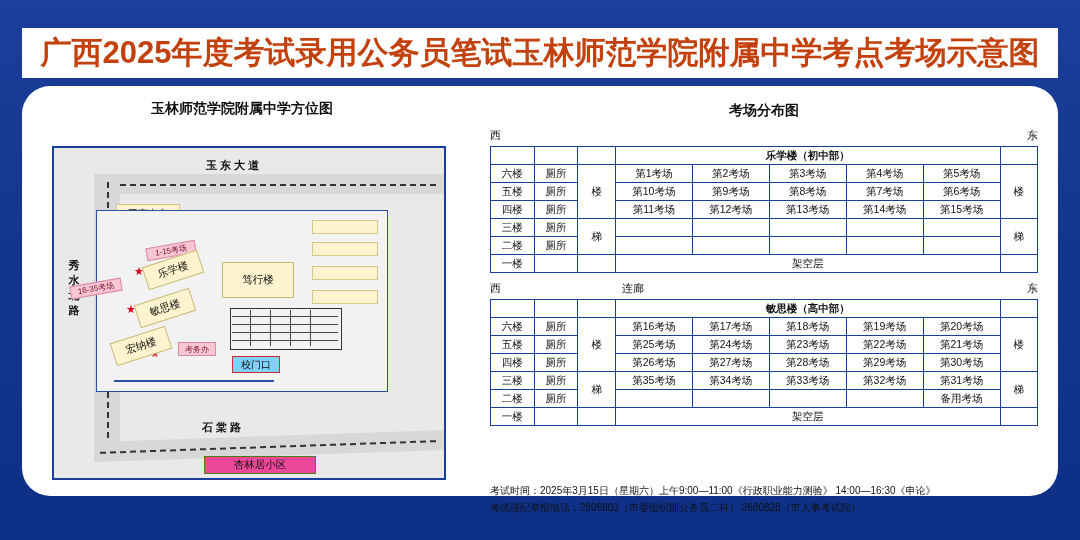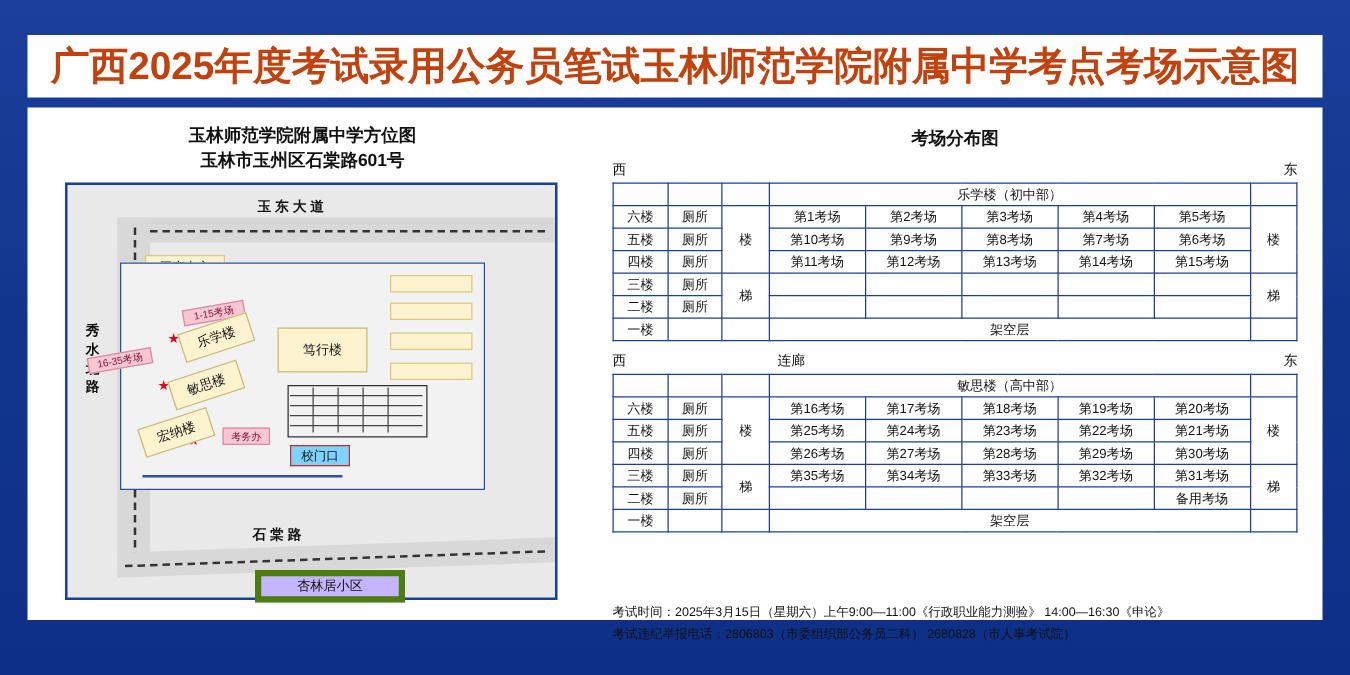--- a/index.html
+++ b/index.html
@@ -34,20 +34,21 @@
     color: #c2410c;
     letter-spacing: 0px;
     white-space: nowrap;
     font-family: "Liberation Sans", sans-serif;
   }
   .content {
     position: absolute;
     left: 22px; top: 86px;
     width: 1036px; height: 410px;
     background: #ffffff;
+    border-radius: 28px;
   }
 
   
   .left-panel {
     position: absolute;
     left: 0; top: 0;
     width: 440px; height: 410px;
   }
   .map-heading {
     text-align: center;
@@ -157,22 +158,22 @@
     height: 0;
     border-top: 1px solid #444;
   }
   .track-vline {
     position: absolute;
     width: 0;
     border-left: 1px solid #444;
   }
   .pink-strip {
     position: absolute;
-    background: #c4b5fd;
-    border: 5px solid #4d7c0f;
+    background: #ec4899;
+    border: 1px solid #4d7c0f;
     font-size: 10.5px;
     color: #111;
     display: flex;
     align-items: center;
     justify-content: center;
   }
 
   
   .right-panel {
     position: absolute;
@@ -206,21 +207,21 @@
     border: 1px solid #1a3f9b;
     height: 17px;
     text-align: center;
     padding: 0 2px;
     white-space: nowrap;
   }
   td.floor { width: 40px; }
   td.wc { width: 40px; }
   td.stair { width: 34px; }
   td.room { width: 74px; }
-  td.sec-title { font-weight: normal; }
+  td.sec-title { font-weight: bold; }
   .notes {
     position: absolute;
     left: 20px; bottom: 14px;
     font-size: 10px;
     color: #111;
     line-height: 17px;
   }
 </style>
 </head>
 <body>
@@ -229,21 +230,20 @@
 
   <div class="title-bar">
     <div class="title-text">广西2025年度考试录用公务员笔试玉林师范学院附属中学考点考场示意图</div>
   </div>
 
   <div class="content">
 
     <div class="left-panel">
       <div class="map-heading">
         <div>玉林师范学院附属中学方位图</div>
-        <div>玉林市玉州区石棠路601号</div>
       </div>
 
       <div class="map-box">
 
         <div class="road-h" style="left:40px; top:26px; width:350px; height:20px;"></div>
         <div class="dashline-h" style="left:46px; top:36px; width:336px;"></div>
         <div class="road-label" style="left:110px; top:10px;margin-left:42px;">玉 东 大 道</div>
 
         <div class="vroad" style="left:40px; top:26px; height:282px;"></div>
         <div class="dashline-v" style="left:53px; top:34px; height:266px;"></div>

